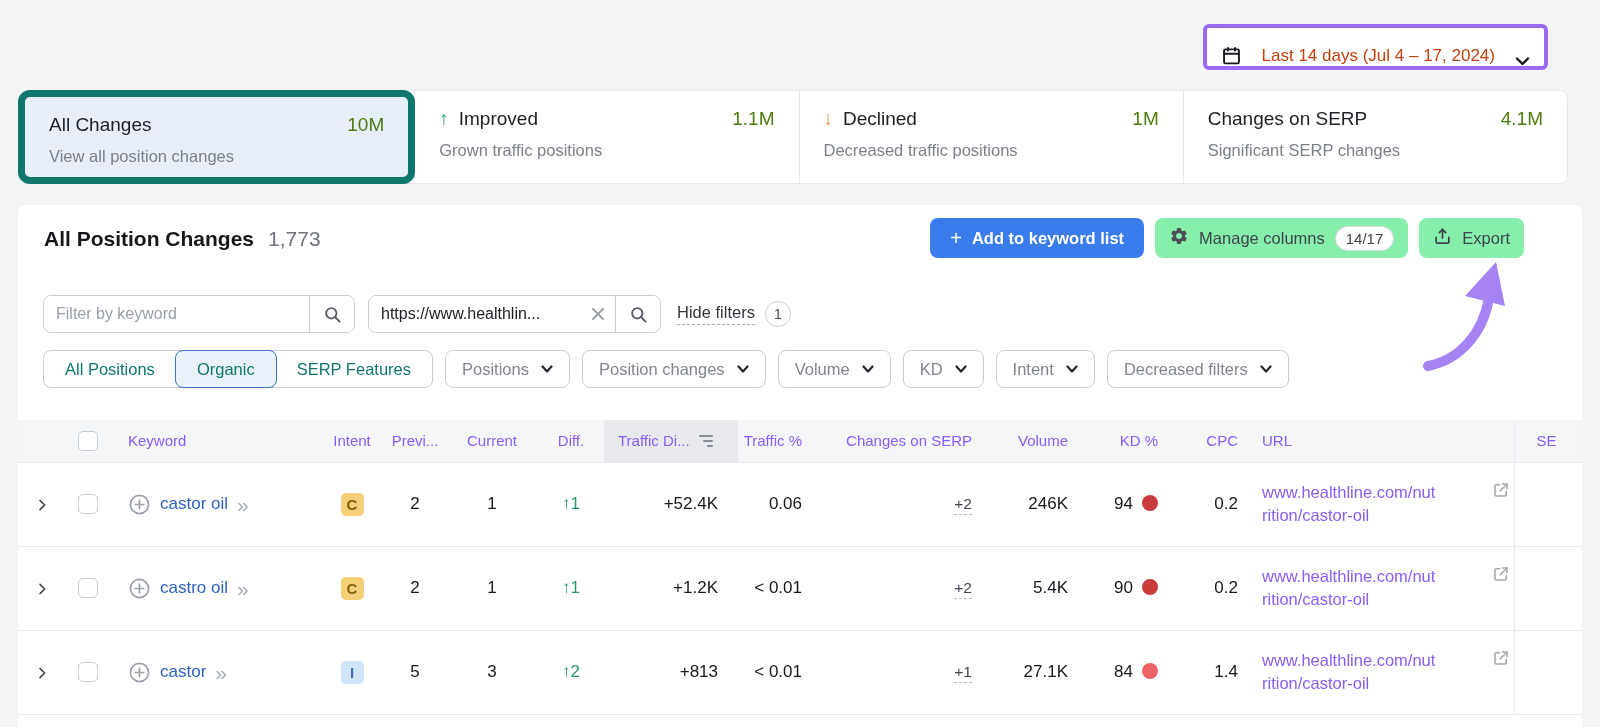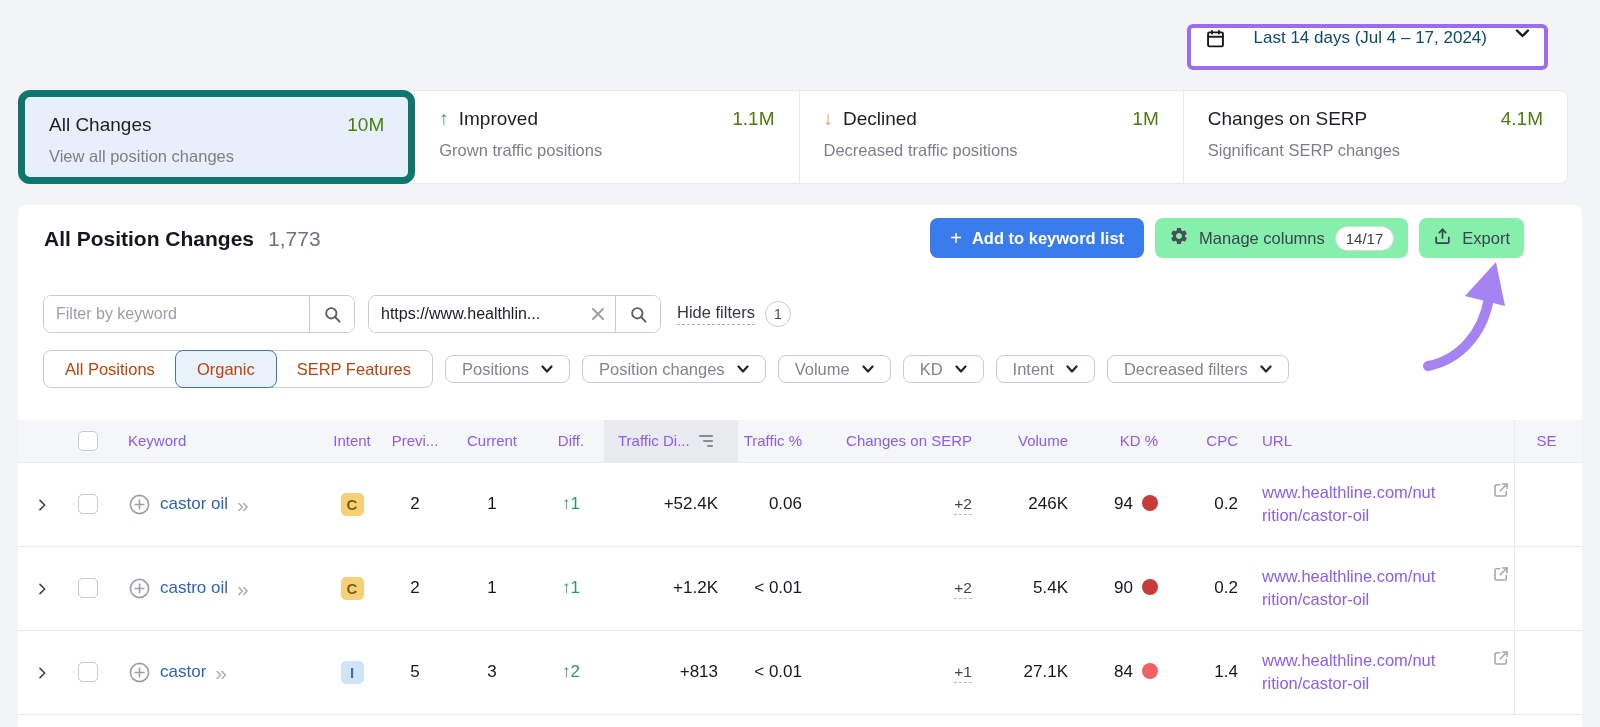--- a/index.html
+++ b/index.html
@@ -12,23 +12,23 @@
     overflow:hidden;
   }
   .page { position:relative; width:1600px; height:727px; }
 
   
   .date-selector-wrap{
     position:absolute; top:24px; right:52px;
     border:4px solid #9b6cf0; border-radius:6px; background:#fff;
   }
   .date-selector{
-    display:flex; align-items:flex-start; gap:28px;
+    display:flex; align-items:flex-end; gap:20px;
     height:38px; padding:0 14px; cursor:pointer;
-    font-size:17px; color:#0c4a6e;
+    font-size:17px; color:#c2410c;
   }
   .date-selector svg{ display:block; }
 
   
   .tabs-strip{
     position:absolute; left:18px; top:90px; width:1550px; height:94px;
     display:flex; background:#fff; border:1px solid #e7e9ec; border-radius:8px;
   }
   .tab-card{
     flex:1 1 0; padding:17px 24px 0 24px; position:relative; cursor:pointer;
@@ -82,24 +82,24 @@
   .gap13{ width:13px; }
   .hide-filters{ margin-left:16px; font-size:16.5px; color:#33373e;
      border-bottom:1.5px dashed #a9aeb6; padding-bottom:2px; cursor:pointer; }
   .filters-count{ margin-left:10px; width:26px; height:26px; border:1px solid #c9ccd2;
      border-radius:50%; display:flex; align-items:center; justify-content:center;
      font-size:14px; color:#454a52; }
 
   .filter-row2{ position:absolute; left:25px; top:145px; display:flex; align-items:center; gap:12px; }
   .segmented{ display:flex; height:38px; border:1px solid #c9ccd2; border-radius:8px; background:#fff; }
   .segment{ display:flex; align-items:center; padding:0 21px; font-size:16.5px;
-     color:#c2410c; cursor:pointer; white-space:nowrap; }
+     color:#0f766e; cursor:pointer; white-space:nowrap; }
   .segment.selected{ border:1px solid #3d74c8; background:#eaf2fc; border-radius:8px;
      margin:-1px; z-index:1; }
-  .dropdown-pill{ height:28px; border:1px solid #c9ccd2; border-radius:8px; background:#fff;
+  .dropdown-pill{ height:38px; border:1px solid #c9ccd2; border-radius:8px; background:#fff;
      display:inline-flex; align-items:center; gap:12px; padding:0 16px;
      font-size:16.5px; color:#80858d; cursor:pointer; white-space:nowrap; }
   .dropdown-pill svg{ display:block; }
 
   
   .kw-table{ position:absolute; left:0; top:215px; width:1564px; border-collapse:collapse;
      table-layout:fixed; }
   .kw-table col.c1{width:60px;} .kw-table col.c2{width:32px;} .kw-table col.c3{width:210px;}
   .kw-table col.c4{width:64px;} .kw-table col.c5{width:62px;} .kw-table col.c6{width:92px;}
   .kw-table col.c7{width:66px;} .kw-table col.c8{width:134px;} .kw-table col.c9{width:78px;}

